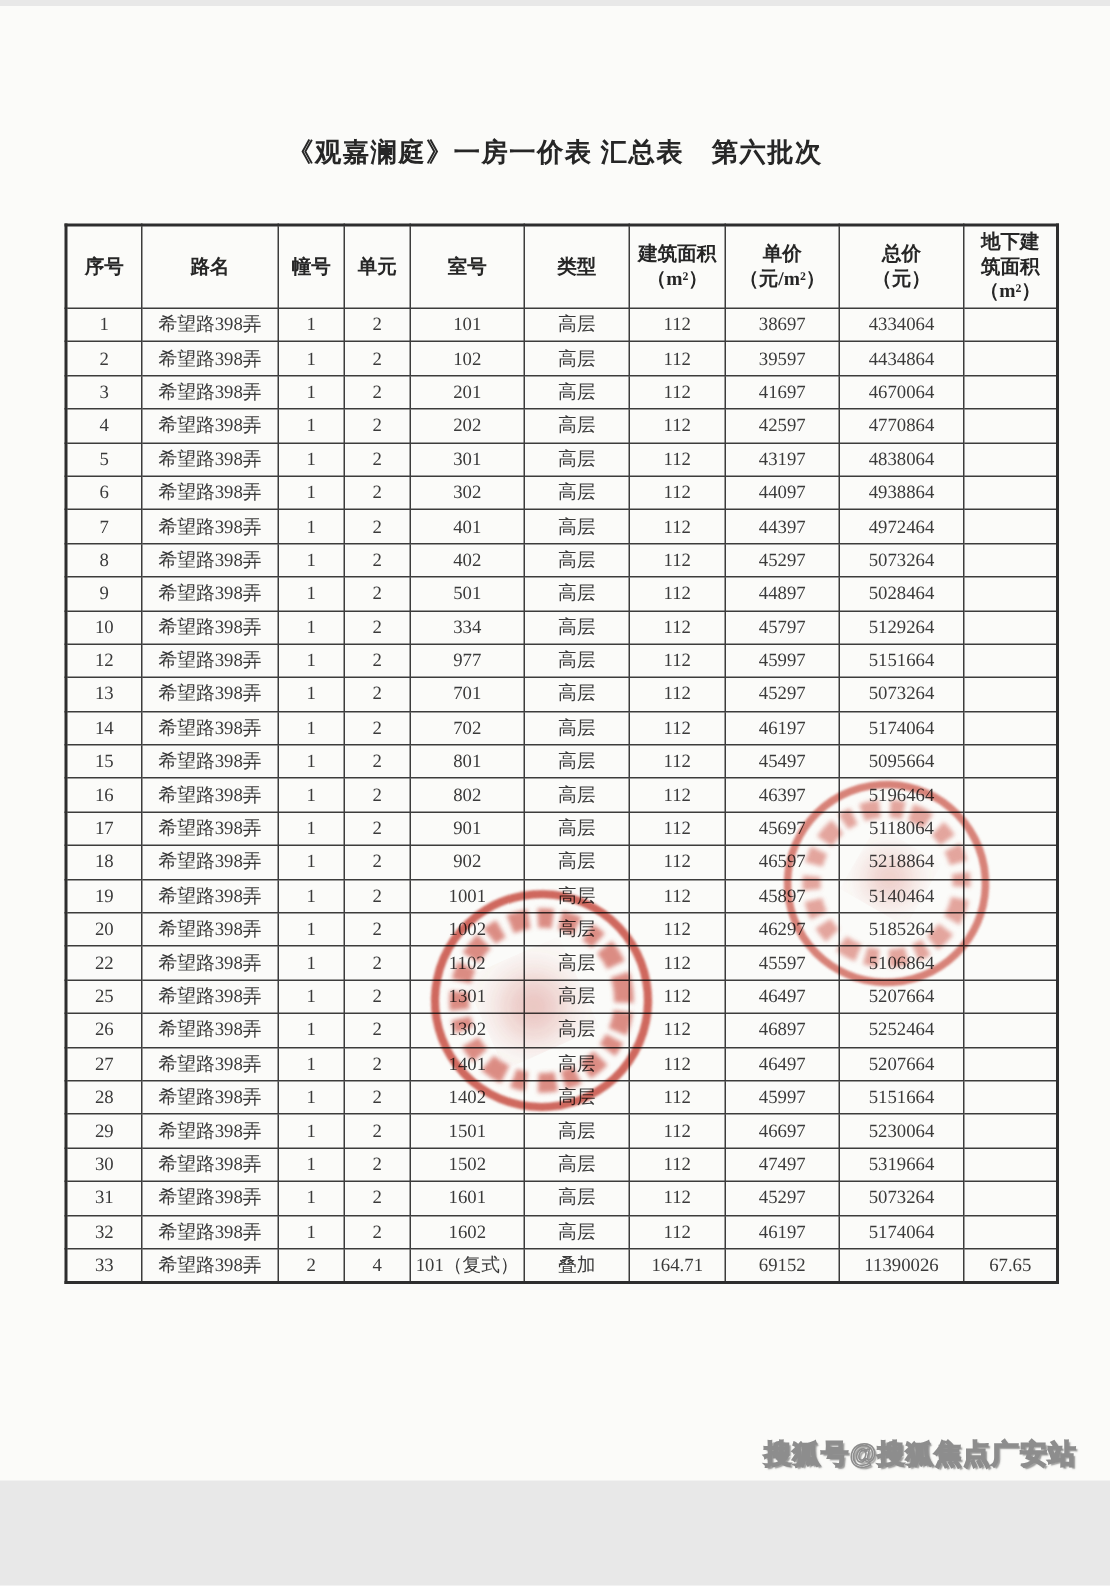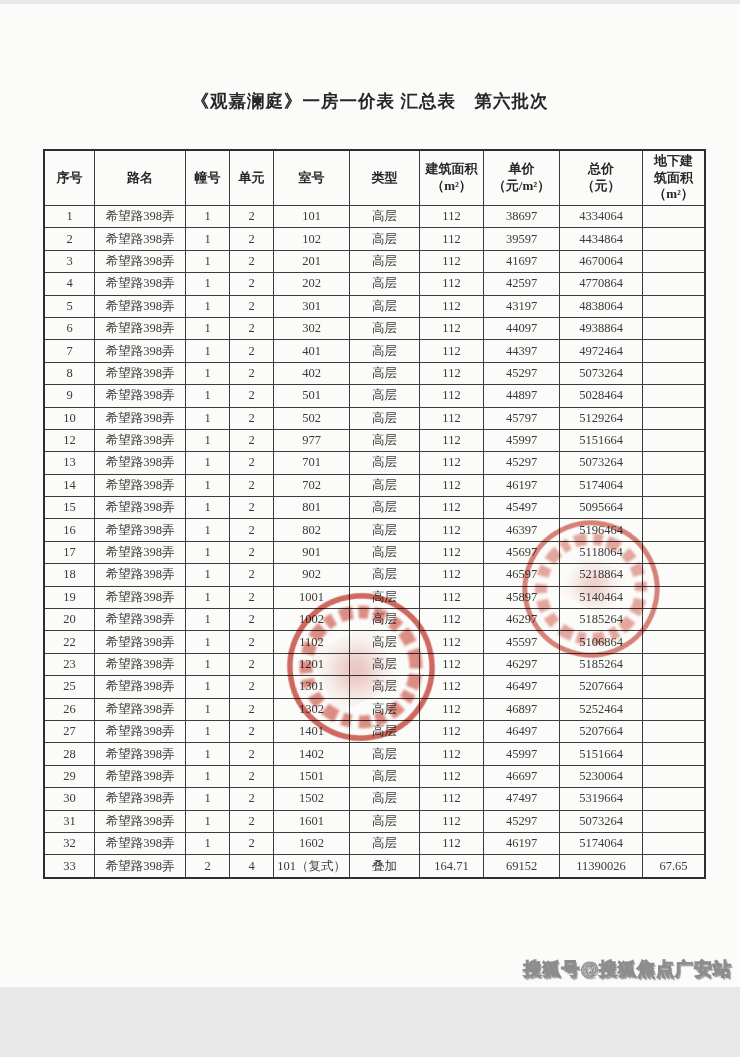--- a/index.html
+++ b/index.html
@@ -60,21 +60,21 @@
   .price-table th:nth-child(7){width:61px}
   .price-table th:nth-child(8){width:73px}
   .price-table th:nth-child(9){width:80px}
   .price-table th:nth-child(10){width:59px}
 
   .stamp{position:absolute;pointer-events:none;mix-blend-mode:multiply;}
   .stamp-left{left:281px;top:583px;width:160px;height:160px;opacity:.82;}
   .stamp-right{left:516px;top:510px;width:150px;height:150px;opacity:.70;}
 
   .watermark{
-    position:absolute;right:8px;bottom:6px;
+    position:absolute;right:22px;bottom:6px;
     font-family:"Liberation Sans","DejaVu Sans",sans-serif;
     font-size:18px;font-weight:700;letter-spacing:1px;
     color:#ffffff;
     -webkit-text-stroke:1.1px #8d8d8d;
     text-shadow:1.5px 1.5px 1px rgba(70,70,70,.55);
   }
 </style>
 </head>
 <body>
 
@@ -210,21 +210,21 @@
           <td>112</td>
           <td>44897</td>
           <td>5028464</td>
           <td></td>
         </tr>
         <tr>
           <td>10</td>
           <td>希望路398弄</td>
           <td>1</td>
           <td>2</td>
-          <td>502</td>
+          <td>334</td>
           <td>高层</td>
           <td>112</td>
           <td>45797</td>
           <td>5129264</td>
           <td></td>
         </tr>
         <tr>
           <td>12</td>
           <td>希望路398弄</td>
           <td>1</td>
@@ -335,32 +335,20 @@
         <tr>
           <td>22</td>
           <td>希望路398弄</td>
           <td>1</td>
           <td>2</td>
           <td>1102</td>
           <td>高层</td>
           <td>112</td>
           <td>45597</td>
           <td>5106864</td>
-          <td></td>
-        </tr>
-        <tr>
-          <td>23</td>
-          <td>希望路398弄</td>
-          <td>1</td>
-          <td>2</td>
-          <td>1201</td>
-          <td>高层</td>
-          <td>112</td>
-          <td>46297</td>
-          <td>5185264</td>
           <td></td>
         </tr>
         <tr>
           <td>25</td>
           <td>希望路398弄</td>
           <td>1</td>
           <td>2</td>
           <td>1301</td>
           <td>高层</td>
           <td>112</td>

